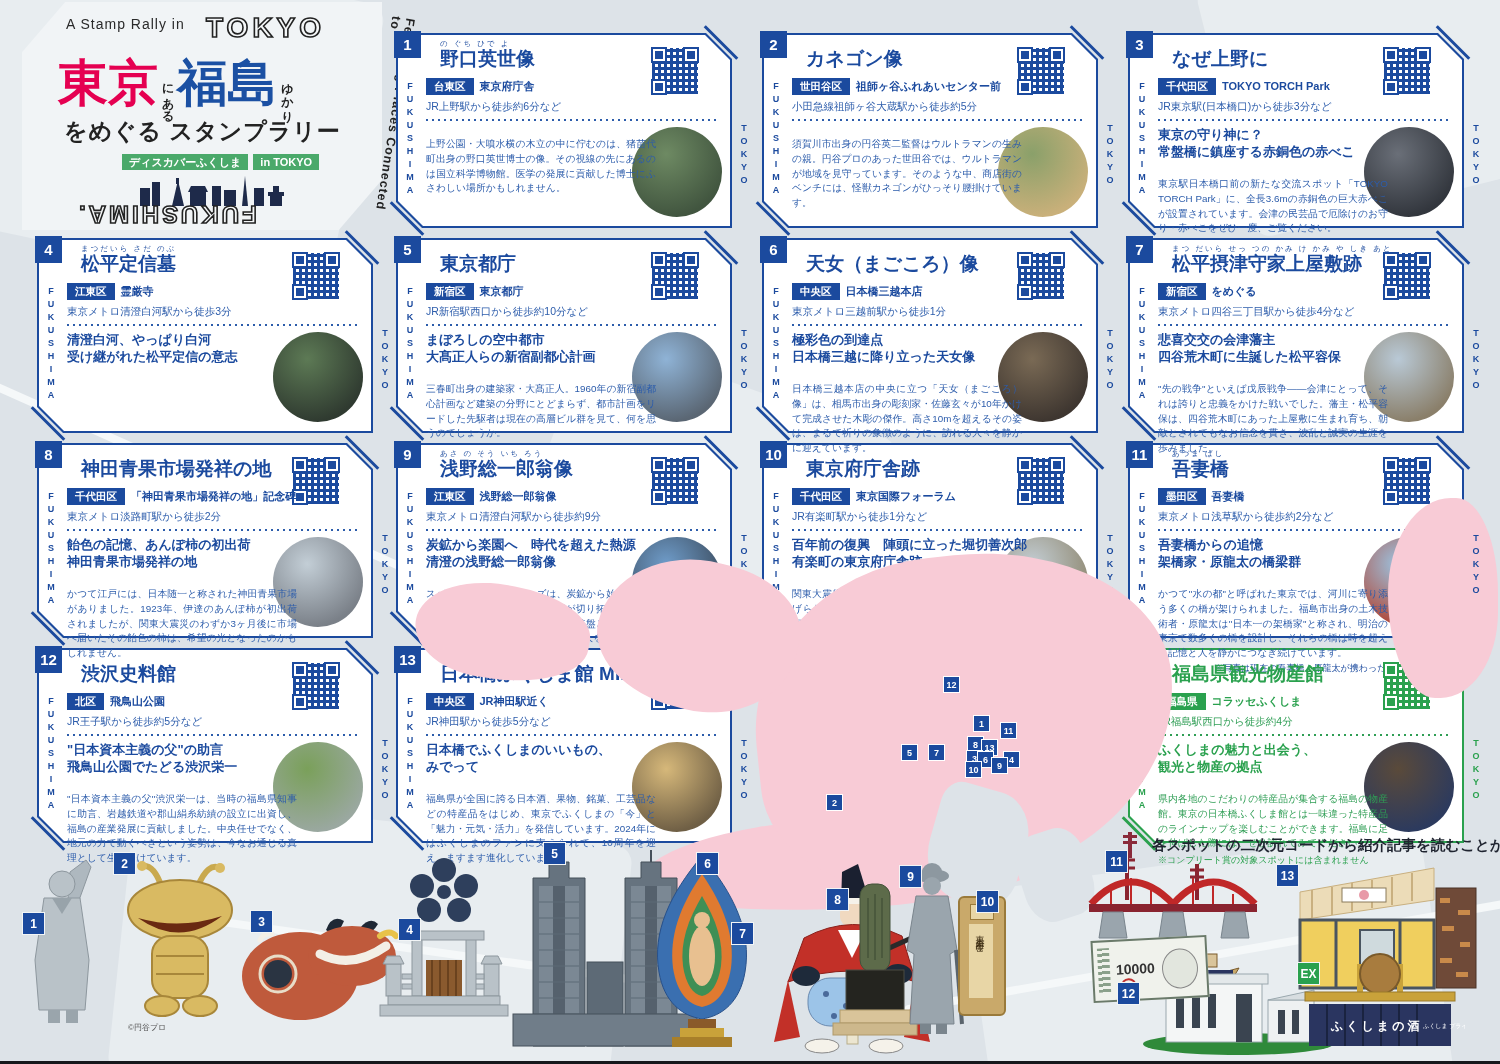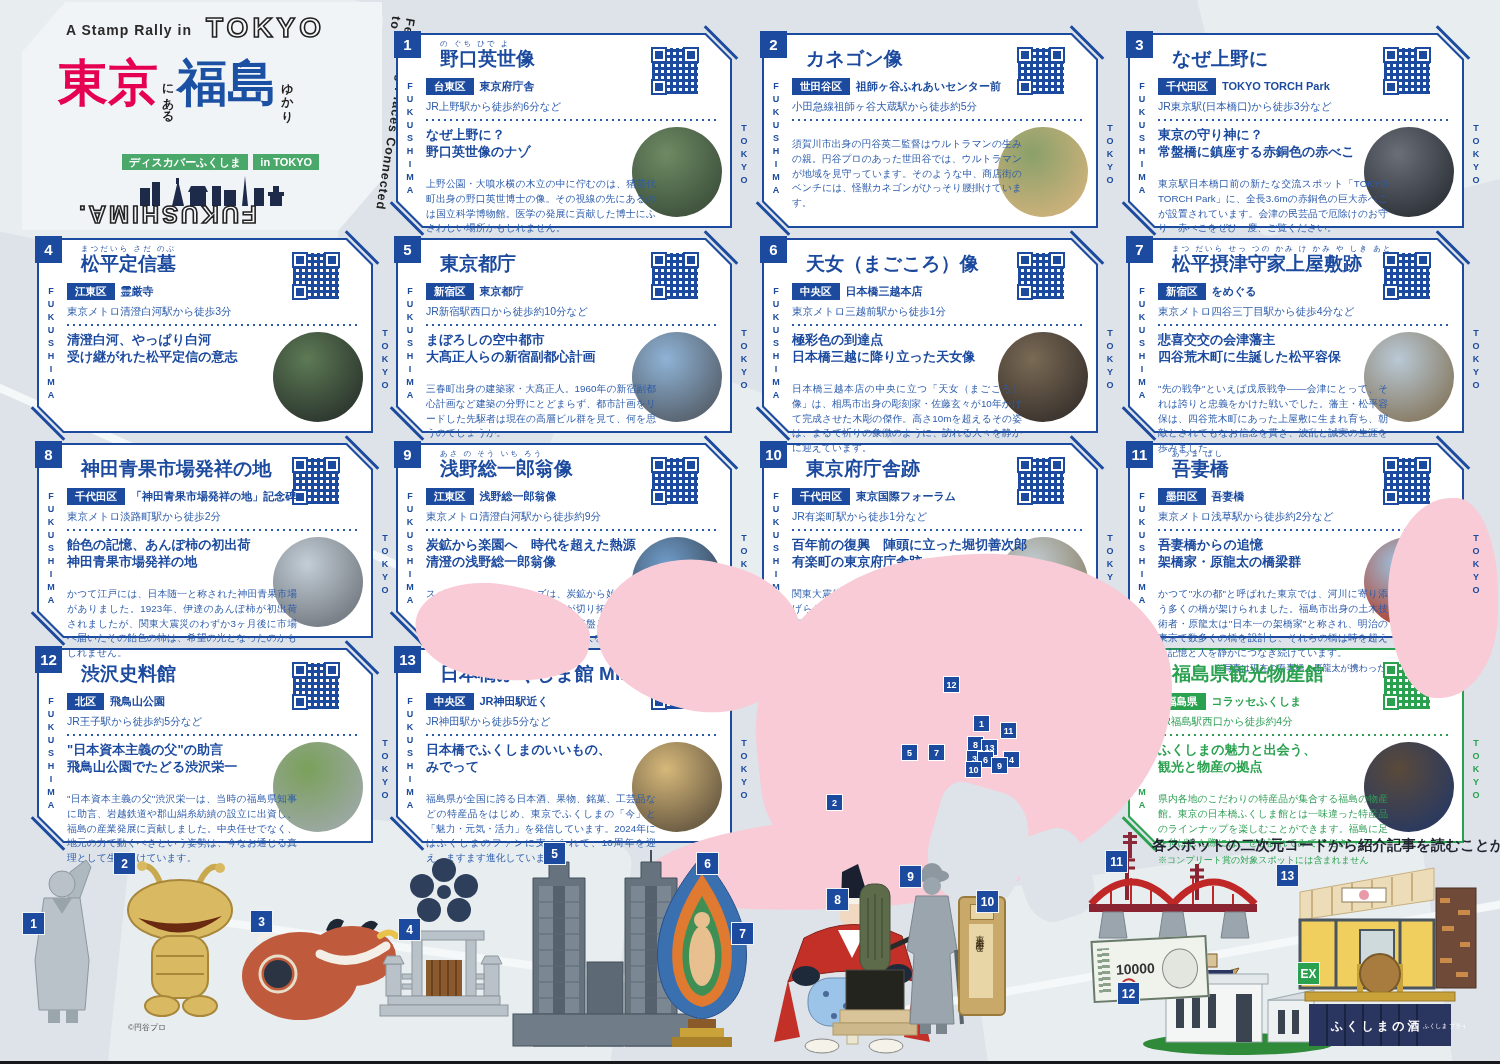--- a/index.html
+++ b/index.html
@@ -8,21 +8,21 @@
   
   .bgshape{position:absolute;background:#e8edf0;border-radius:18px}
   .bgline{position:absolute;background:#f5f8f9;border-radius:4px}
   .pink{position:absolute;background:#f8cbd6}
   .bay{position:absolute;background:#dde3e8}
   .bottombar{position:absolute;left:0;right:0;bottom:0;height:3px;background:#16181c}
   
   .header{position:absolute;left:18px;top:0;width:375px;height:235px}
   .header-plate{position:absolute;left:4px;top:2px;width:360px;height:228px;background:#f1f4f6;
       clip-path:polygon(12% 0,100% 0,100% 78%,88% 100%,0 100%,0 22%)}
-  .h-tagline{position:absolute;left:48px;top:22px;font-size:14px;font-weight:bold;color:#2a2a2a;letter-spacing:1px}
+  .h-tagline{position:absolute;left:48px;top:16px;font-size:14px;font-weight:normal;color:#2a2a2a;letter-spacing:1px}
   .outline{color:#f5f7f8;-webkit-text-stroke:1.6px #222;font-weight:bold}
   .h-tokyo{position:absolute;left:188px;top:12px;font-size:28px;letter-spacing:4px}
   .h-main{position:absolute;left:40px;top:50px;white-space:nowrap}
   .t-tokyo{font-family:"Liberation Serif",serif;font-size:50px;font-weight:bold;color:#e50051}
   .t-fuku{font-family:"Liberation Serif",serif;font-size:50px;font-weight:bold;color:#1b50a3}
   .t-br{display:inline-block;writing-mode:vertical-rl;text-orientation:upright;font-size:12px;
         font-weight:bold;color:#222;vertical-align:middle;margin:0 3px;line-height:1.1}
   .h-sub{position:absolute;left:46px;top:116px;font-size:23px;font-weight:bold;color:#222;letter-spacing:1px}
   .h-badges{position:absolute;left:104px;top:155px;font-size:11px;font-weight:bold;color:#fff;white-space:nowrap}
   .h-badges span{background:#4aa96a;padding:2px 7px;margin-right:5px}
@@ -117,20 +117,21 @@
 <div class="bay" style="left:930px;top:788px;width:95px;height:115px;border-radius:20% 40% 30% 45%;transform:rotate(16deg);z-index:5"></div>
 <div class="bay" style="left:1020px;top:830px;width:70px;height:90px;border-radius:35%;transform:rotate(-18deg);z-index:5"></div>
 
 <div class="header">
   <div class="header-plate"></div>
   <div class="h-tagline">A Stamp Rally in</div>
   <div class="h-tokyo outline">TOKYO</div>
   <div class="h-main">
     <span class="t-tokyo">東京</span><span class="t-br">にある</span><span class="t-fuku">福島</span><span class="t-br">ゆかり</span>
   </div>
+  <div class="h-sub">をめぐる スタンプラリー</div>
   <div class="h-badges">
     <span>ディスカバーふくしま</span><span>in TOKYO</span>
   </div>
   <svg class="h-skyline" width="150" height="30" viewBox="0 0 150 30">
     <g fill="#1e2a4a">
         <rect x="2" y="12" width="10" height="18"></rect>
         <rect x="14" y="6" width="8" height="24"></rect>
     <path d="M34 30 L40 4 L46 30 Z"></path>
         <rect x="38" y="2" width="3" height="6"></rect>
     <rect x="52" y="16" width="16" height="14"></rect>
@@ -162,21 +163,20 @@
     </div>
     <div class="photo" style="background: radial-gradient(circle at 38% 30%, rgb(110, 138, 99) 0%, rgb(65, 85, 63) 75%);"></div>
     <div class="card-content">
       <div class="furigana">の ぐち ひで よ</div>
       <div class="title">野口英世像</div>
       <div class="loc-row">
         <span class="district">台東区</span><span class="place">東京府庁舎</span>
       </div>
       <div class="access">JR上野駅から徒歩約6分など</div>
       <div class="dots"></div>
-      <div class="heading"><span>なぜ上野に？</span><br><span>野口英世像のナゾ</span></div>
       <div class="body-txt">上野公園・大噴水横の木立の中に佇むのは、猪苗代町出身の野口英世博士の像。その視線の先にあるのは国立科学博物館。医学の発展に貢献した博士にふさわしい場所かもしれません。</div>
 
     </div>
   </div>
     <div class="card" style="left: 762px; top: 33px;">
     <div class="card-bg"></div>
     <div class="card-bg2"></div>
     <div class="corner tr"></div>
     <div class="corner bl"></div>
     <div class="numb">2</div>

